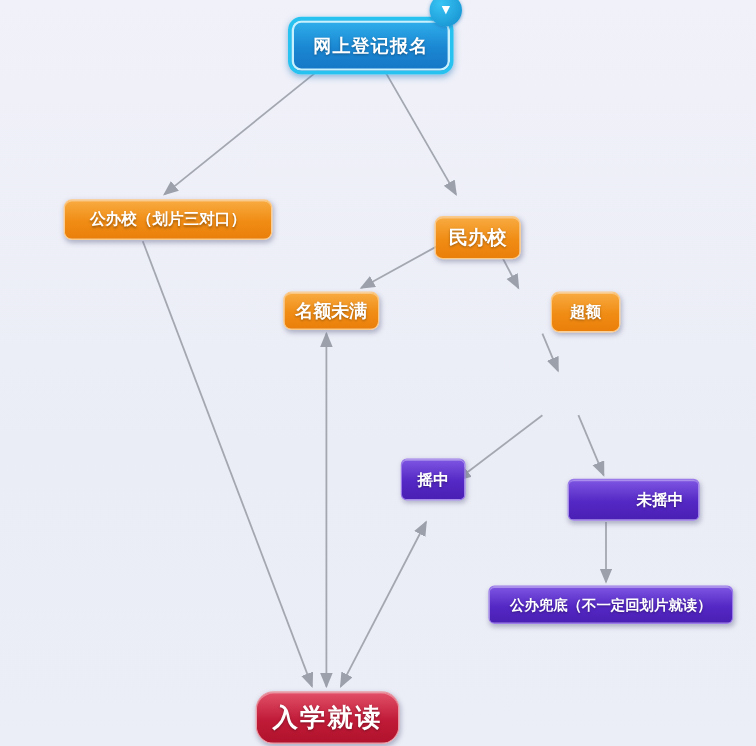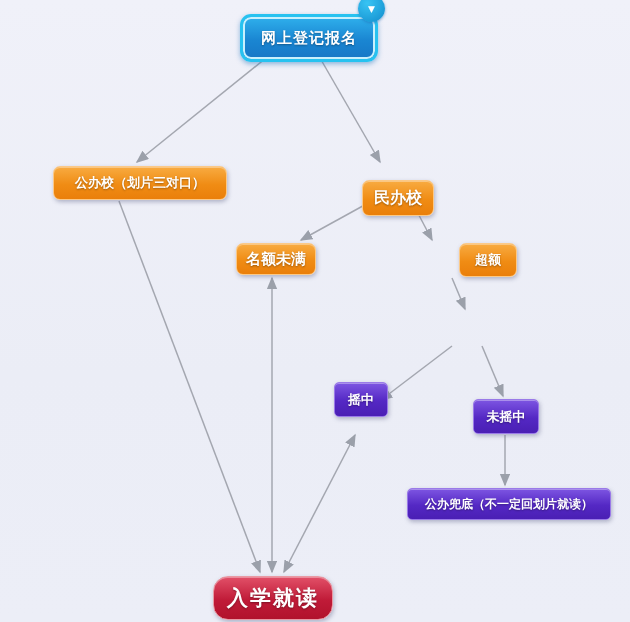--- a/index.html
+++ b/index.html
@@ -38,21 +38,21 @@
   .node-red{
     background:linear-gradient(180deg,#e25068 0%,#c01b38 55%,#b1122c 100%);
     border:1px solid #e89aa4;border-radius:7px;
   }
   .n-public{left:28px;top:166px;width:172px;height:32px;font-size:13px;margin-left:25px;}
   .n-private{left:362px;top:180px;width:70px;height:34px;font-size:16px;}
   .n-quota{left:236px;top:243px;width:78px;height:30px;font-size:15px;}
   .n-over{left:419px;top:243px;width:56px;height:32px;font-size:13px;margin-left:40px;}
   .n-lottery{left:443px;top:312px;width:54px;height:32px;font-size:13px;}
   .n-won{left:334px;top:382px;width:52px;height:33px;font-size:13px;text-align:center;}
-  .n-notwon{left:473px;top:399px;width:64px;height:33px;font-size:13px;}
+  .n-notwon{left:473px;top:399px;width:64px;height:33px;font-size:13px;padding-left:44px;}
   .n-fallback{left:407px;top:488px;width:202px;height:30px;font-size:12px;}
   .n-enroll{left:213px;top:576px;width:118px;height:42px;font-size:21px;letter-spacing:2px;border-radius:15px;}
 </style>
 </head>
 <body>
 
 <div class="canvas">
 
   <svg class="edges" viewBox="0 0 630 622" xmlns="http://www.w3.org/2000/svg">
     <defs>

